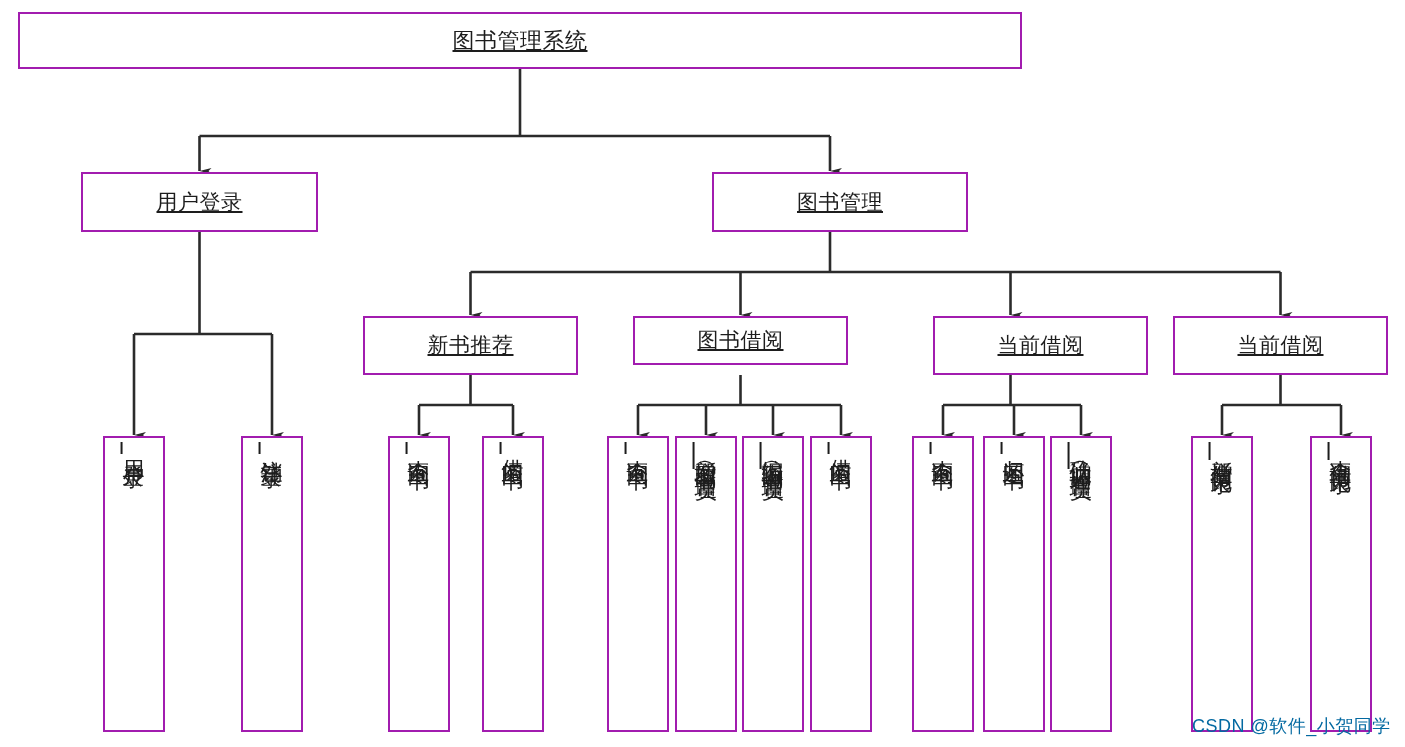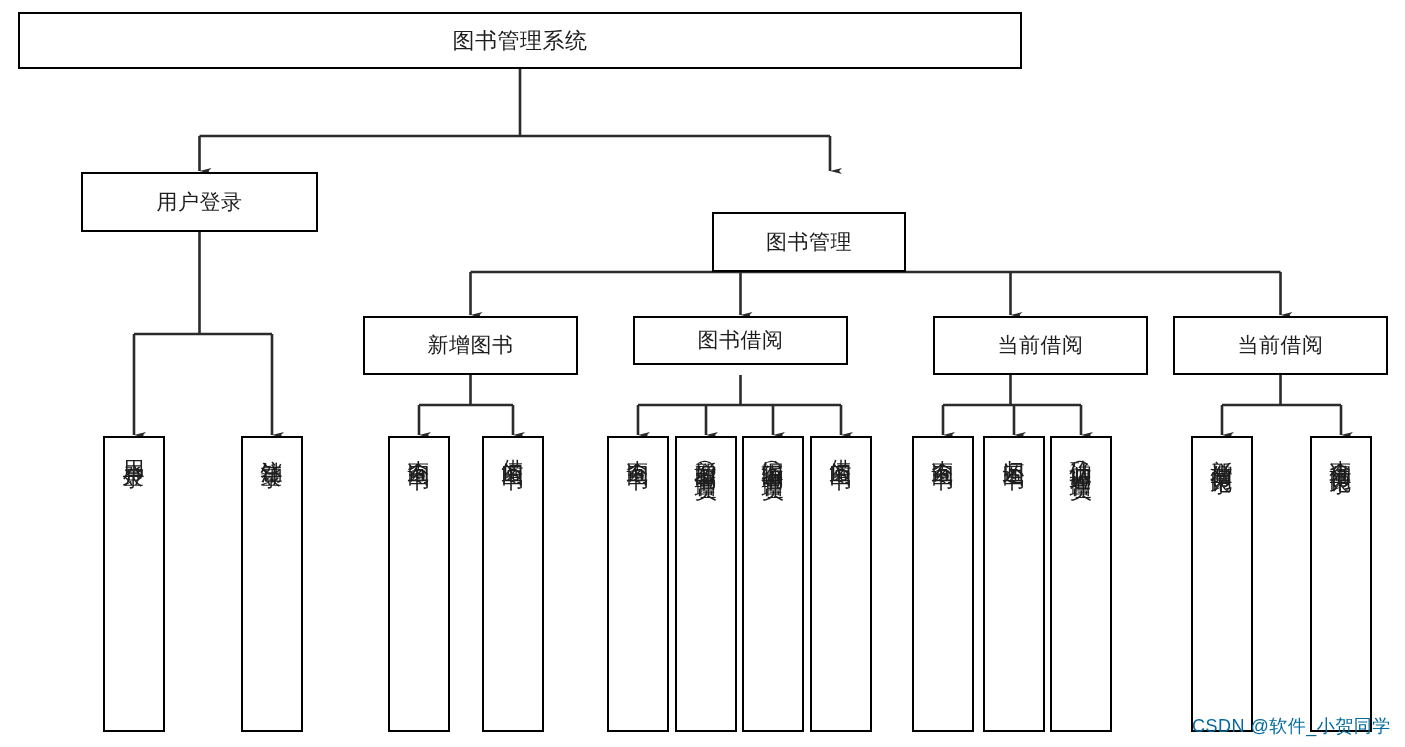--- a/index.html
+++ b/index.html
@@ -22,26 +22,27 @@
     position: absolute;
     left: 0;
     top: 0;
     width: 1405px;
     height: 747px;
     pointer-events: none;
   }
   .node {
     position: absolute;
     box-sizing: border-box;
-    border: 2px solid #000000;
+    border: 2px solid #a21caf;
     background: #ffffff;
     display: flex;
     align-items: center;
     justify-content: center;
     color: #1d1d1d;
+    text-decoration: underline;
   }
   .node .label {
     display: block;
     text-align: center;
     line-height: 1.18;
     white-space: pre;
   }
   
   .node.horiz .label {
     font-size: 21px;
@@ -121,25 +122,25 @@
       </g>
   </svg>
 
   <div id="node-layer">
       <div class="node horiz root" style="left: 18px; top: 12px; width: 1004px; height: 57px;">
         <span class="label">图书管理系统</span>
       </div>
       <div class="node horiz" style="left: 81px; top: 172px; width: 237px; height: 60px;">
         <span class="label">用户登录</span>
       </div>
-      <div class="node horiz" style="left: 712px; top: 172px; width: 194px; height: 60px; margin-top: 40px;">
+      <div class="node horiz" style="left: 712px; top: 172px; width: 256px; height: 60px;">
         <span class="label">图书管理</span>
       </div>
       <div class="node horiz" style="left: 363px; top: 316px; width: 215px; height: 59px;">
-        <span class="label">新增图书</span>
+        <span class="label">新书推荐</span>
       </div>
       <div class="node horiz" style="left: 633px; top: 316px; width: 215px; height: 49px;">
         <span class="label">图书借阅</span>
       </div>
       <div class="node horiz" style="left: 903px; top: 316px; width: 215px; height: 59px; margin-left: 30px;">
         <span class="label">当前借阅</span>
       </div>
       <div class="node horiz" style="left: 1173px; top: 316px; width: 215px; height: 59px;">
         <span class="label">当前借阅</span>
       </div>

